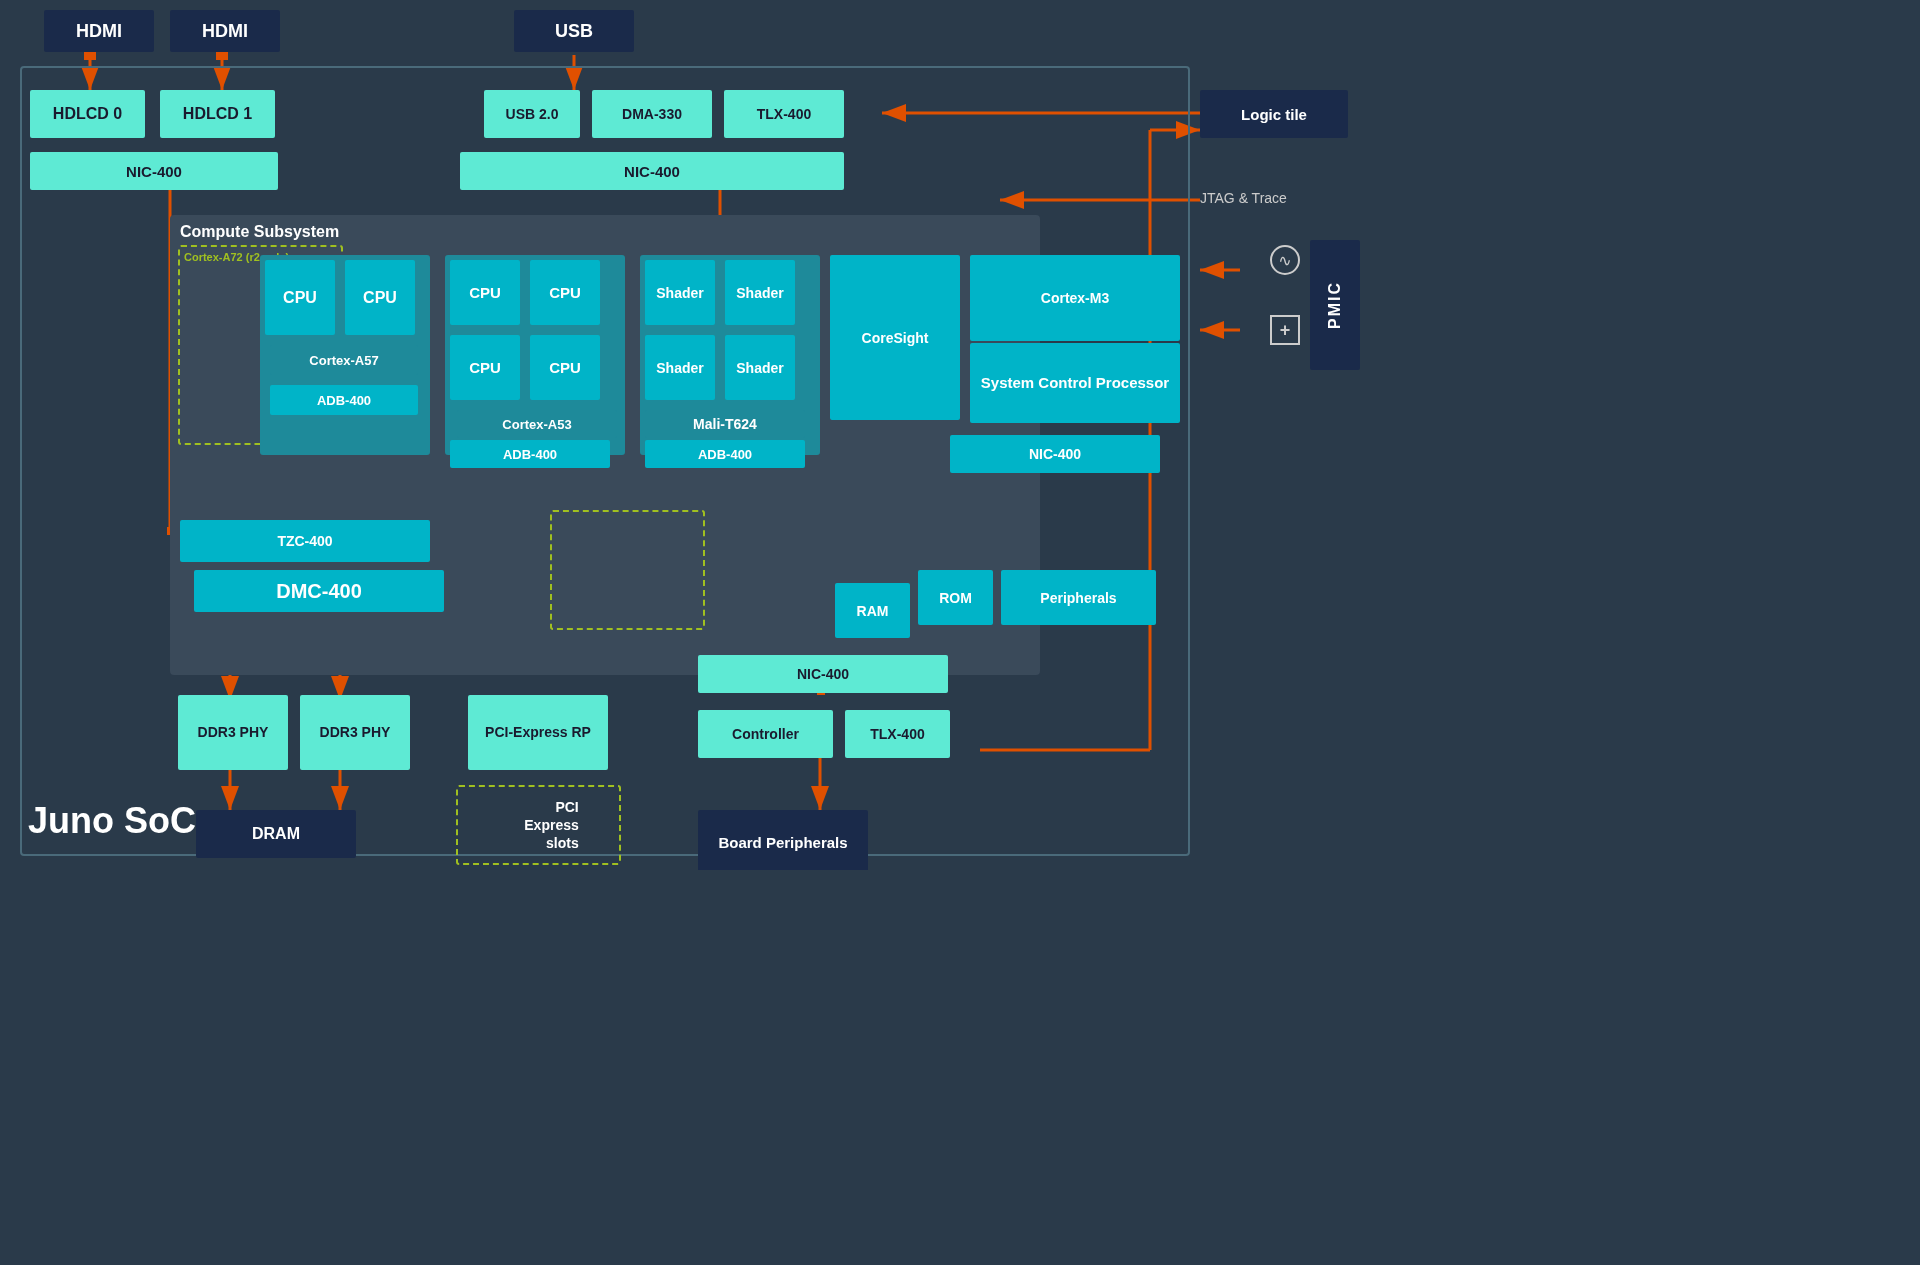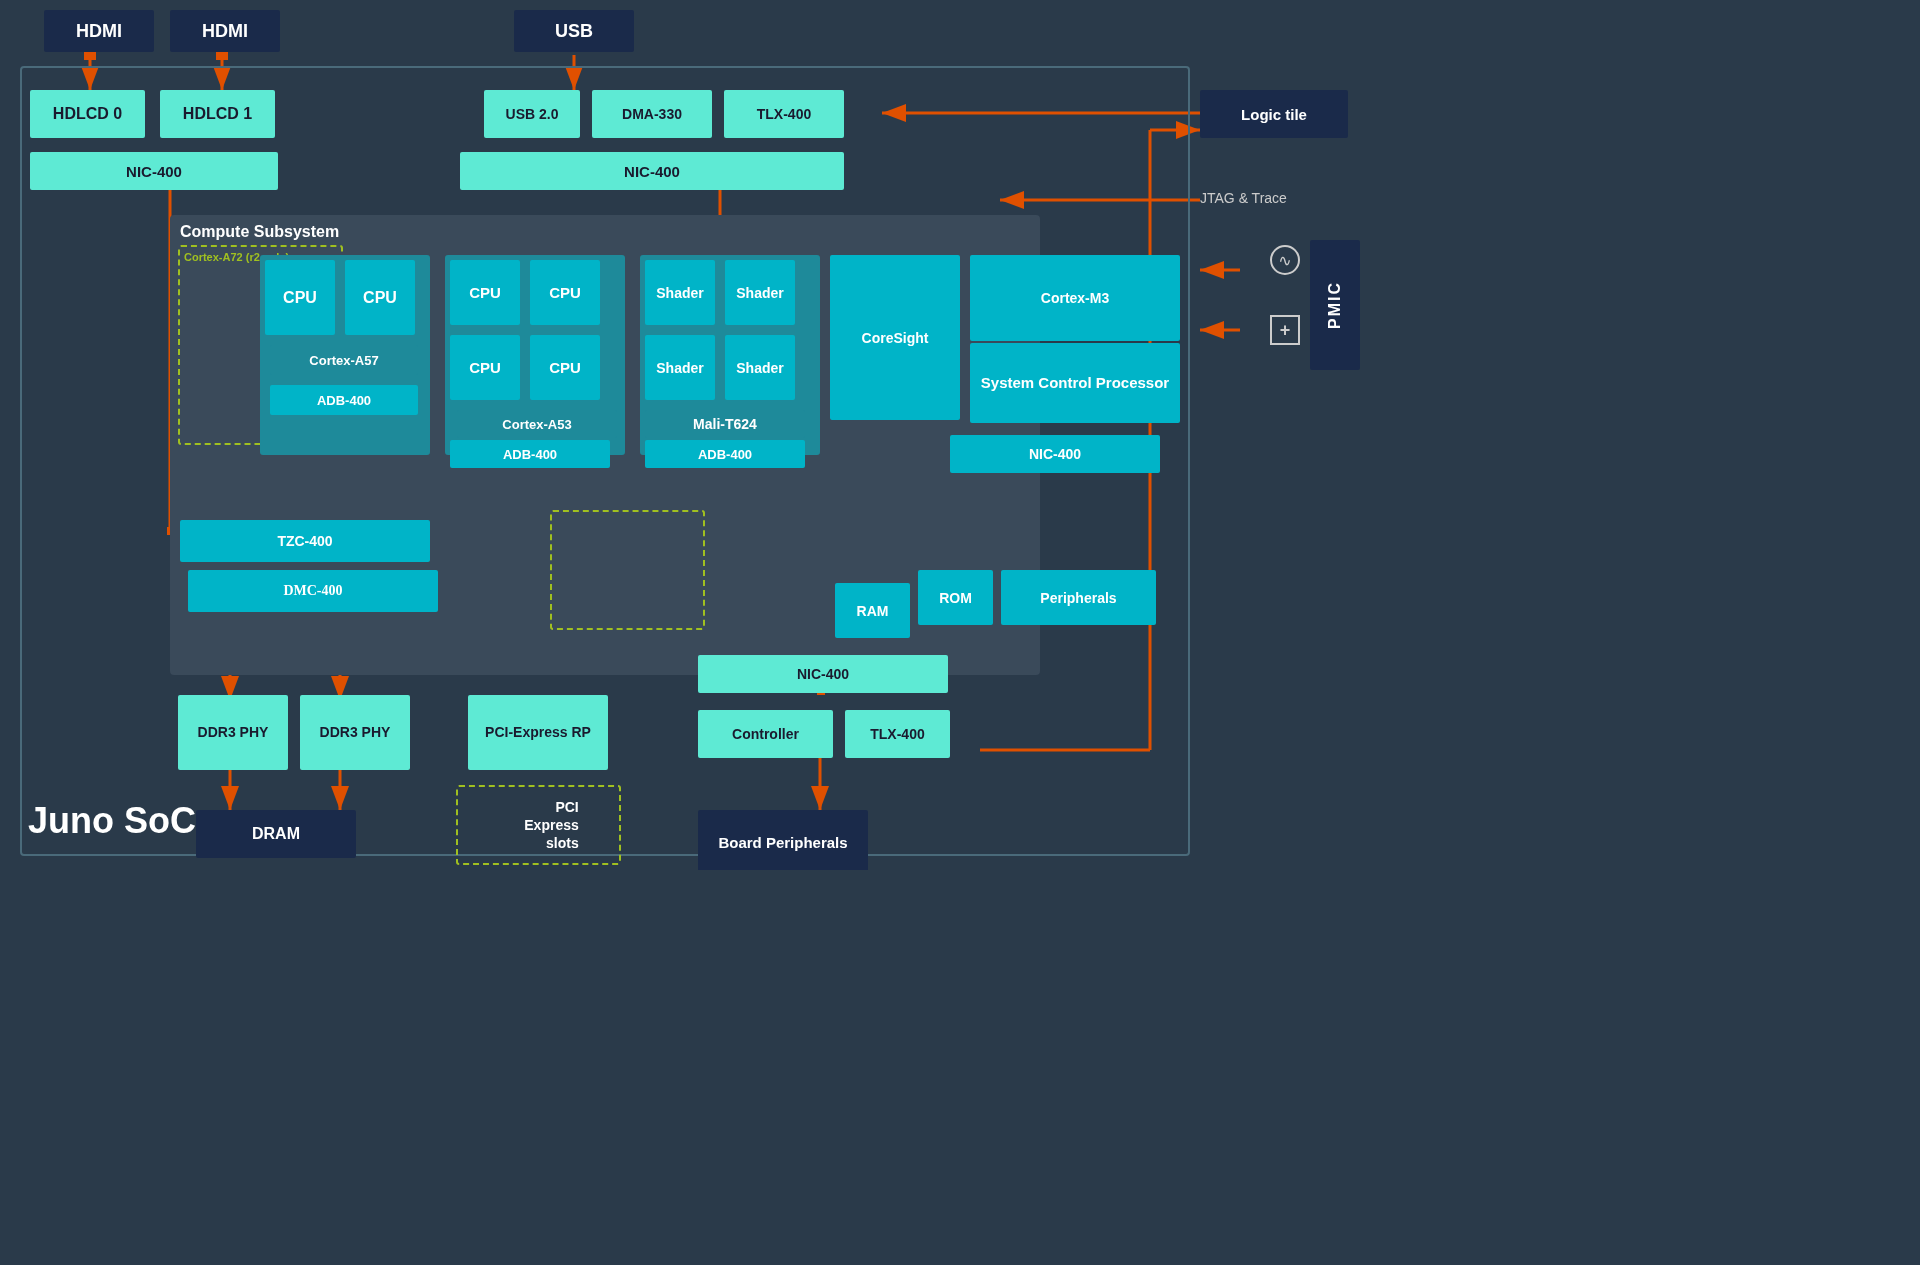--- a/index.html
+++ b/index.html
@@ -331,21 +331,21 @@
 
     <div class="box-cyan" style="left:800px; top:40px; width:210px; height:86px; font-size:14px;">Cortex-M3</div>
     <div class="box-cyan" style="left:800px; top:128px; width:210px; height:80px; font-size:15px; line-height:1.3;">System Control
 Processor</div>
 
 
     <div class="box-cyan" style="left:780px; top:220px; width:210px; height:38px; font-size:14px;">NIC-400</div>
 
     <div class="box-cyan" style="left:10px; top:305px; width:250px; height:42px; font-size:14px;">TZC-400</div>
 
-    <div class="box-cyan" style="left:18px; top:355px; width:250px; height:42px; font-size:14px;font-family:Liberation Serif, serif;">DMC-400</div>
+    <div class="box-cyan" style="left:24px; top:355px; width:250px; height:42px; font-size:20px;">DMC-400</div>
 
     <div class="box-cyan" style="left:665px; top:355px; width:75px; height:55px; font-size:14px;margin-top:13px;">RAM</div>
     <div class="box-cyan" style="left:748px; top:355px; width:75px; height:55px; font-size:14px;">ROM</div>
     <div class="box-cyan" style="left:831px; top:355px; width:155px; height:55px; font-size:14px;">Peripherals</div>
 
     <div class="pci-dashed" style="left:380px; top:295px; width:155px; height:120px;"></div>
   </div>
 
   <div class="box-yellow" style="left:178px; top:695px; width:110px; height:75px; font-size:14px; line-height:1.3;">DDR3
 PHY</div>

